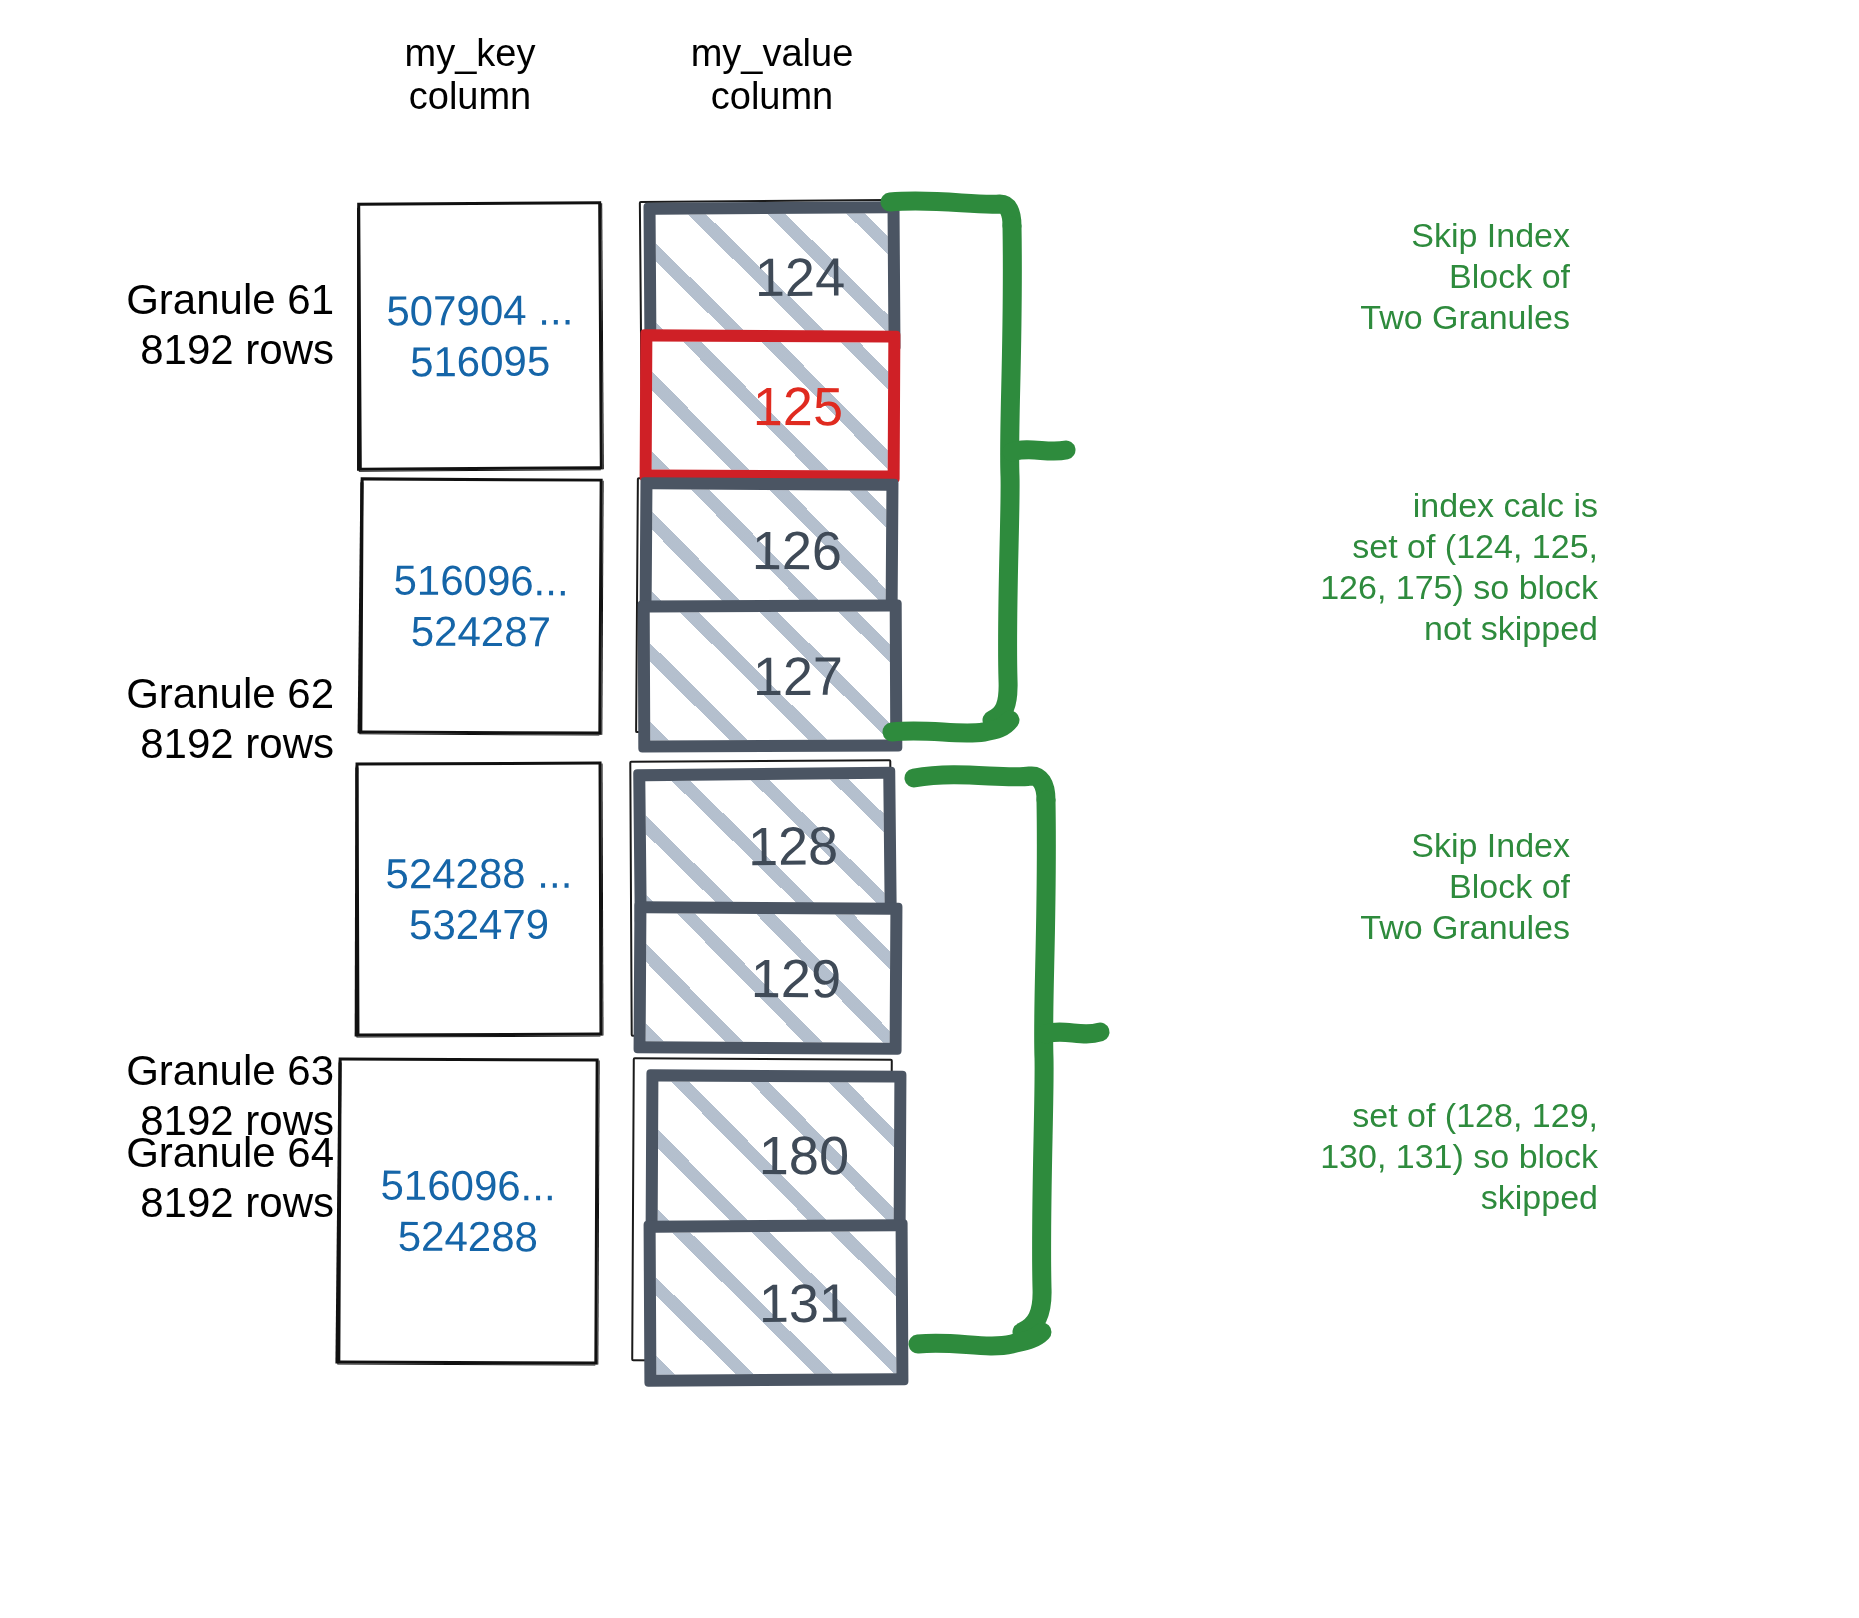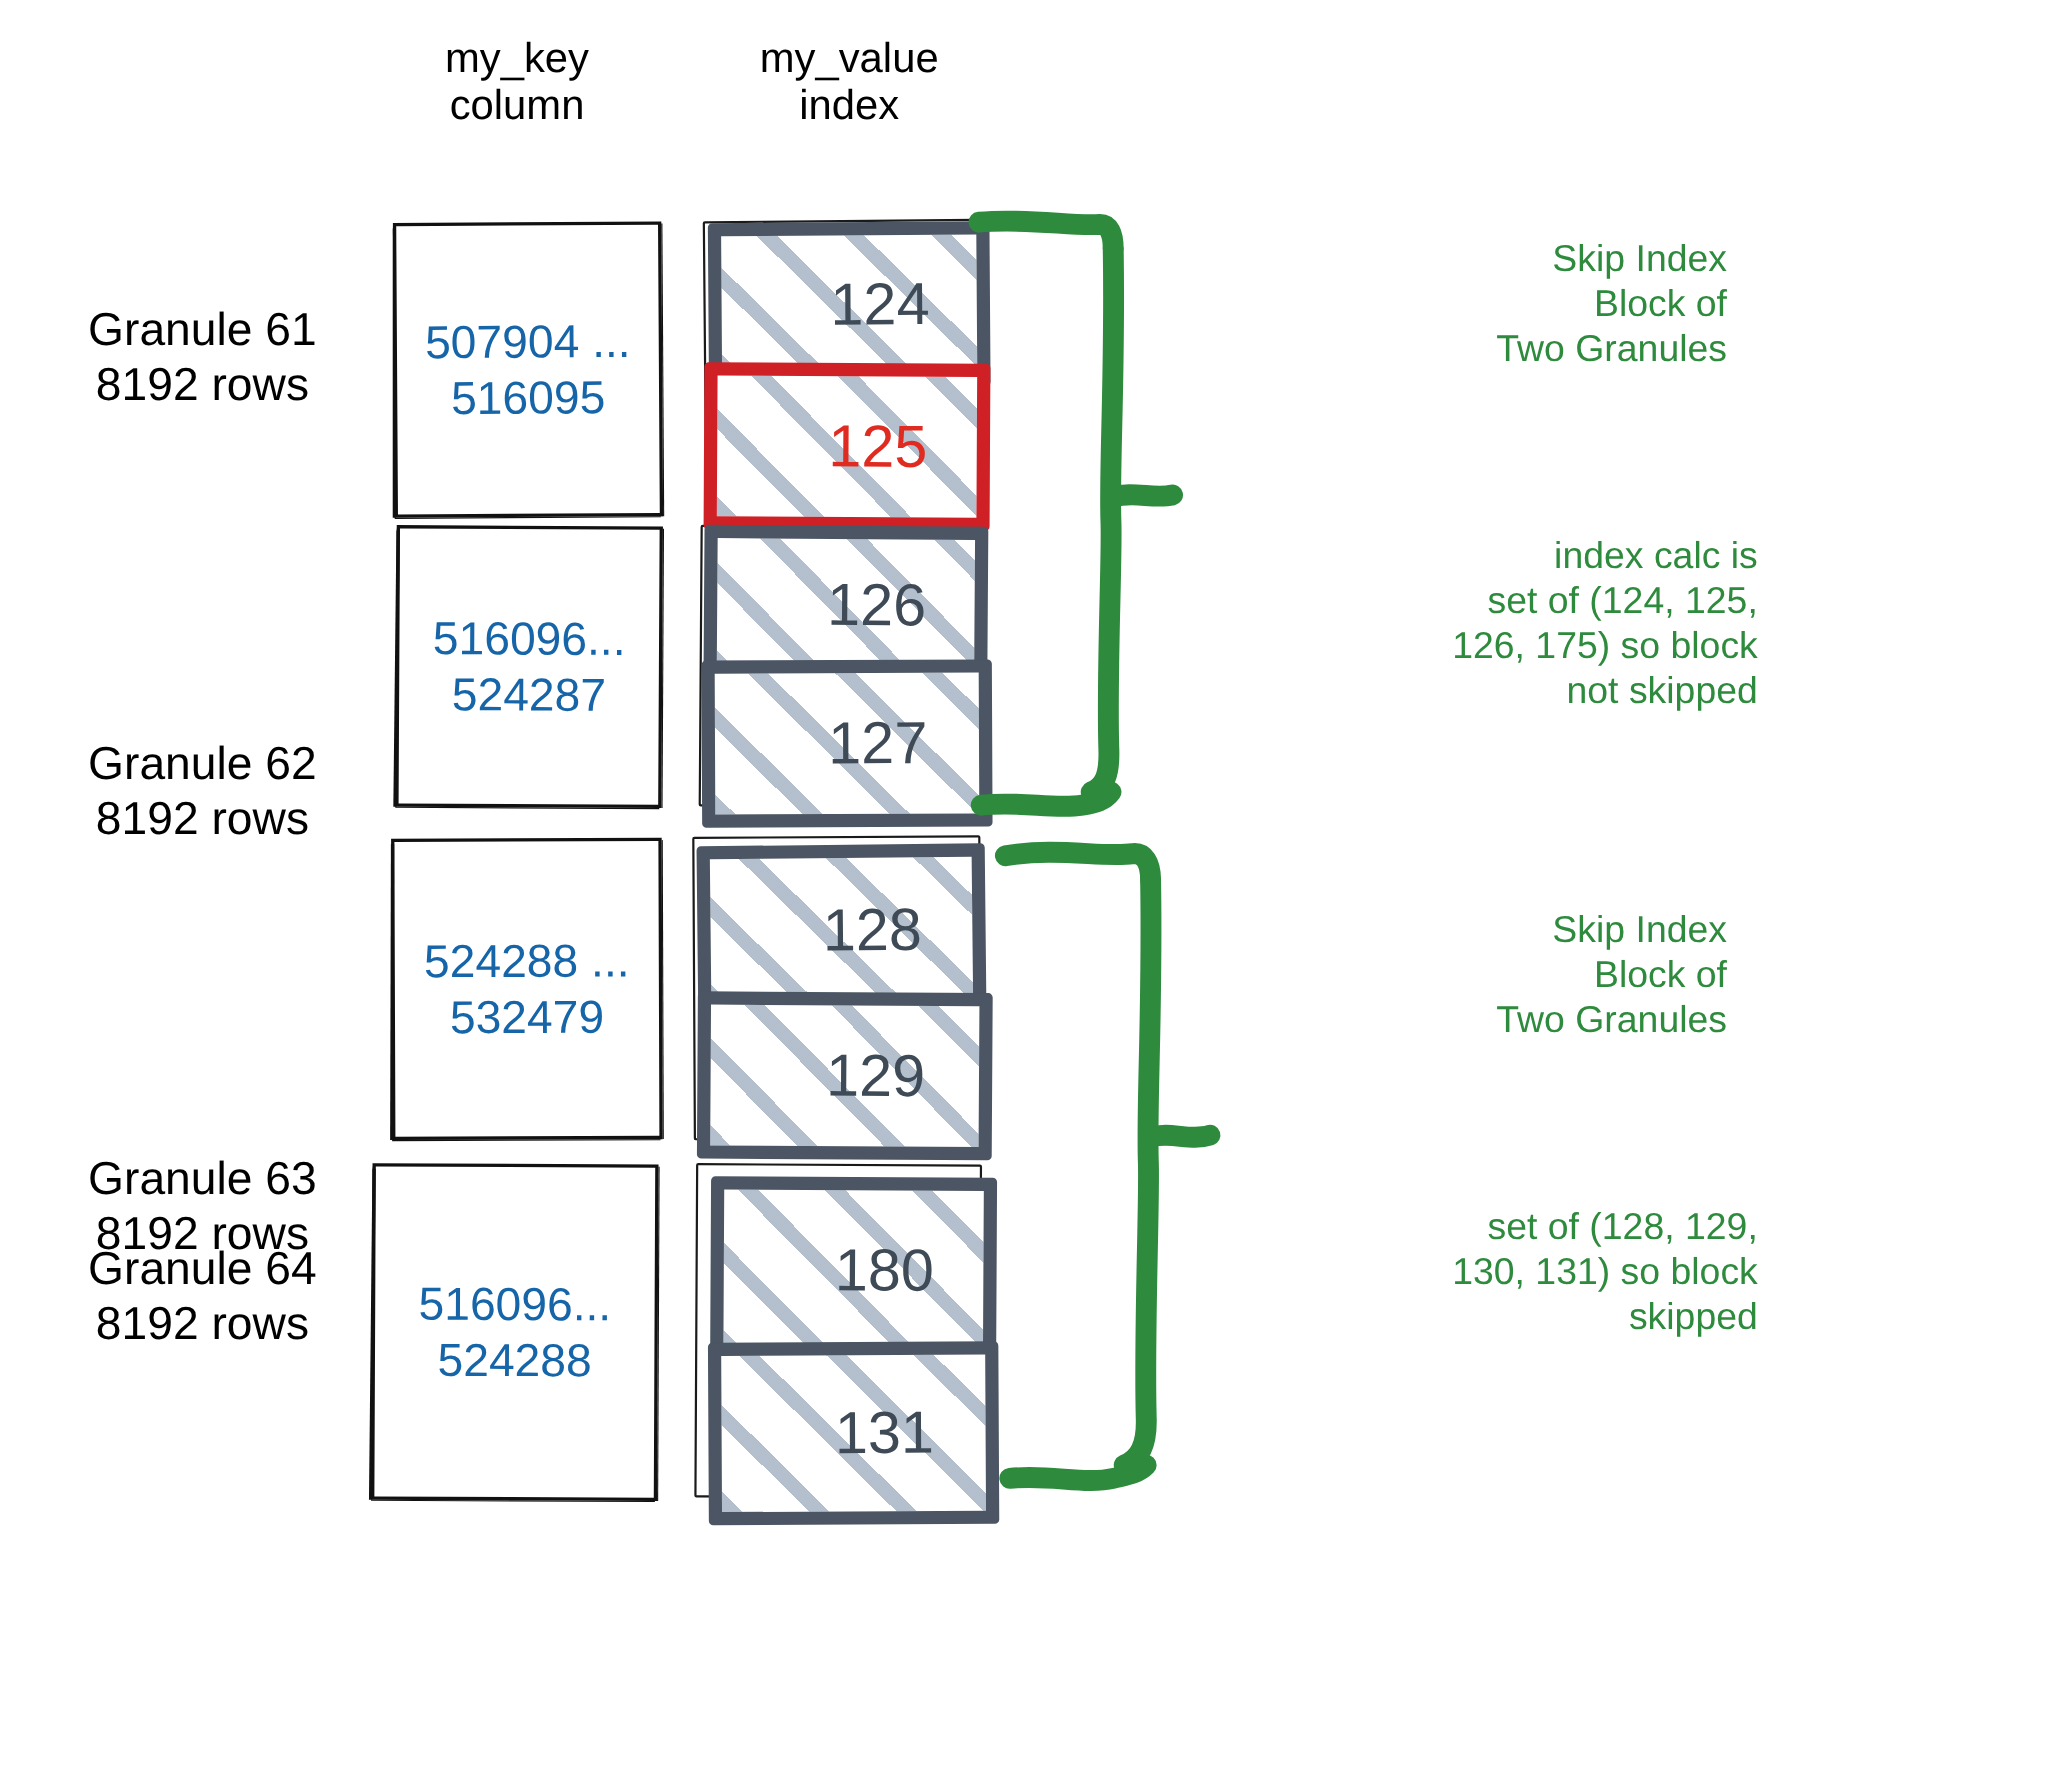--- a/index.html
+++ b/index.html
@@ -13,21 +13,21 @@
   
   .col-head{
     font-size:38px;line-height:1.12;text-align:center;color:#000;
     white-space:pre-line;
   }
   #head-key{left:330px;top:32px;width:280px;}
   #head-value{left:622px;top:32px;width:300px;}
 
   
   .gran-label{
-    font-size:42px;line-height:1.20;color:#000;text-align:center;
+    font-size:42px;line-height:1.20;color:#000;text-align:right;
     white-space:pre-line;
   }
   #gl-61{left:34px;top:275px;width:300px;}
   #gl-62{left:34px;top:669px;width:300px;}
   #gl-63{left:34px;top:1010px;width:300px;margin-top:36px;}
   #gl-64{left:34px;top:1128px;width:300px;}
 
   
   .key-box{
     border:3.5px solid #111;
@@ -81,21 +81,21 @@
   #note-4{left:1078px;top:1095px;width:520px;}
 
   .brace-svg{position:absolute;pointer-events:none;}
 </style>
 </head>
 <body>
 
 <div class="abs col-head" id="head-key">my_key
 column</div>
 <div class="abs col-head" id="head-value">my_value
-index</div>
+column</div>
 
 <div class="abs gran-label" id="gl-61">Granule 61
 8192 rows</div>
 <div class="abs gran-label" id="gl-62">Granule 62
 8192 rows</div>
 <div class="abs gran-label" id="gl-63">Granule 63
 8192 rows</div>
 <div class="abs gran-label" id="gl-64">Granule 64
 8192 rows</div>
 

